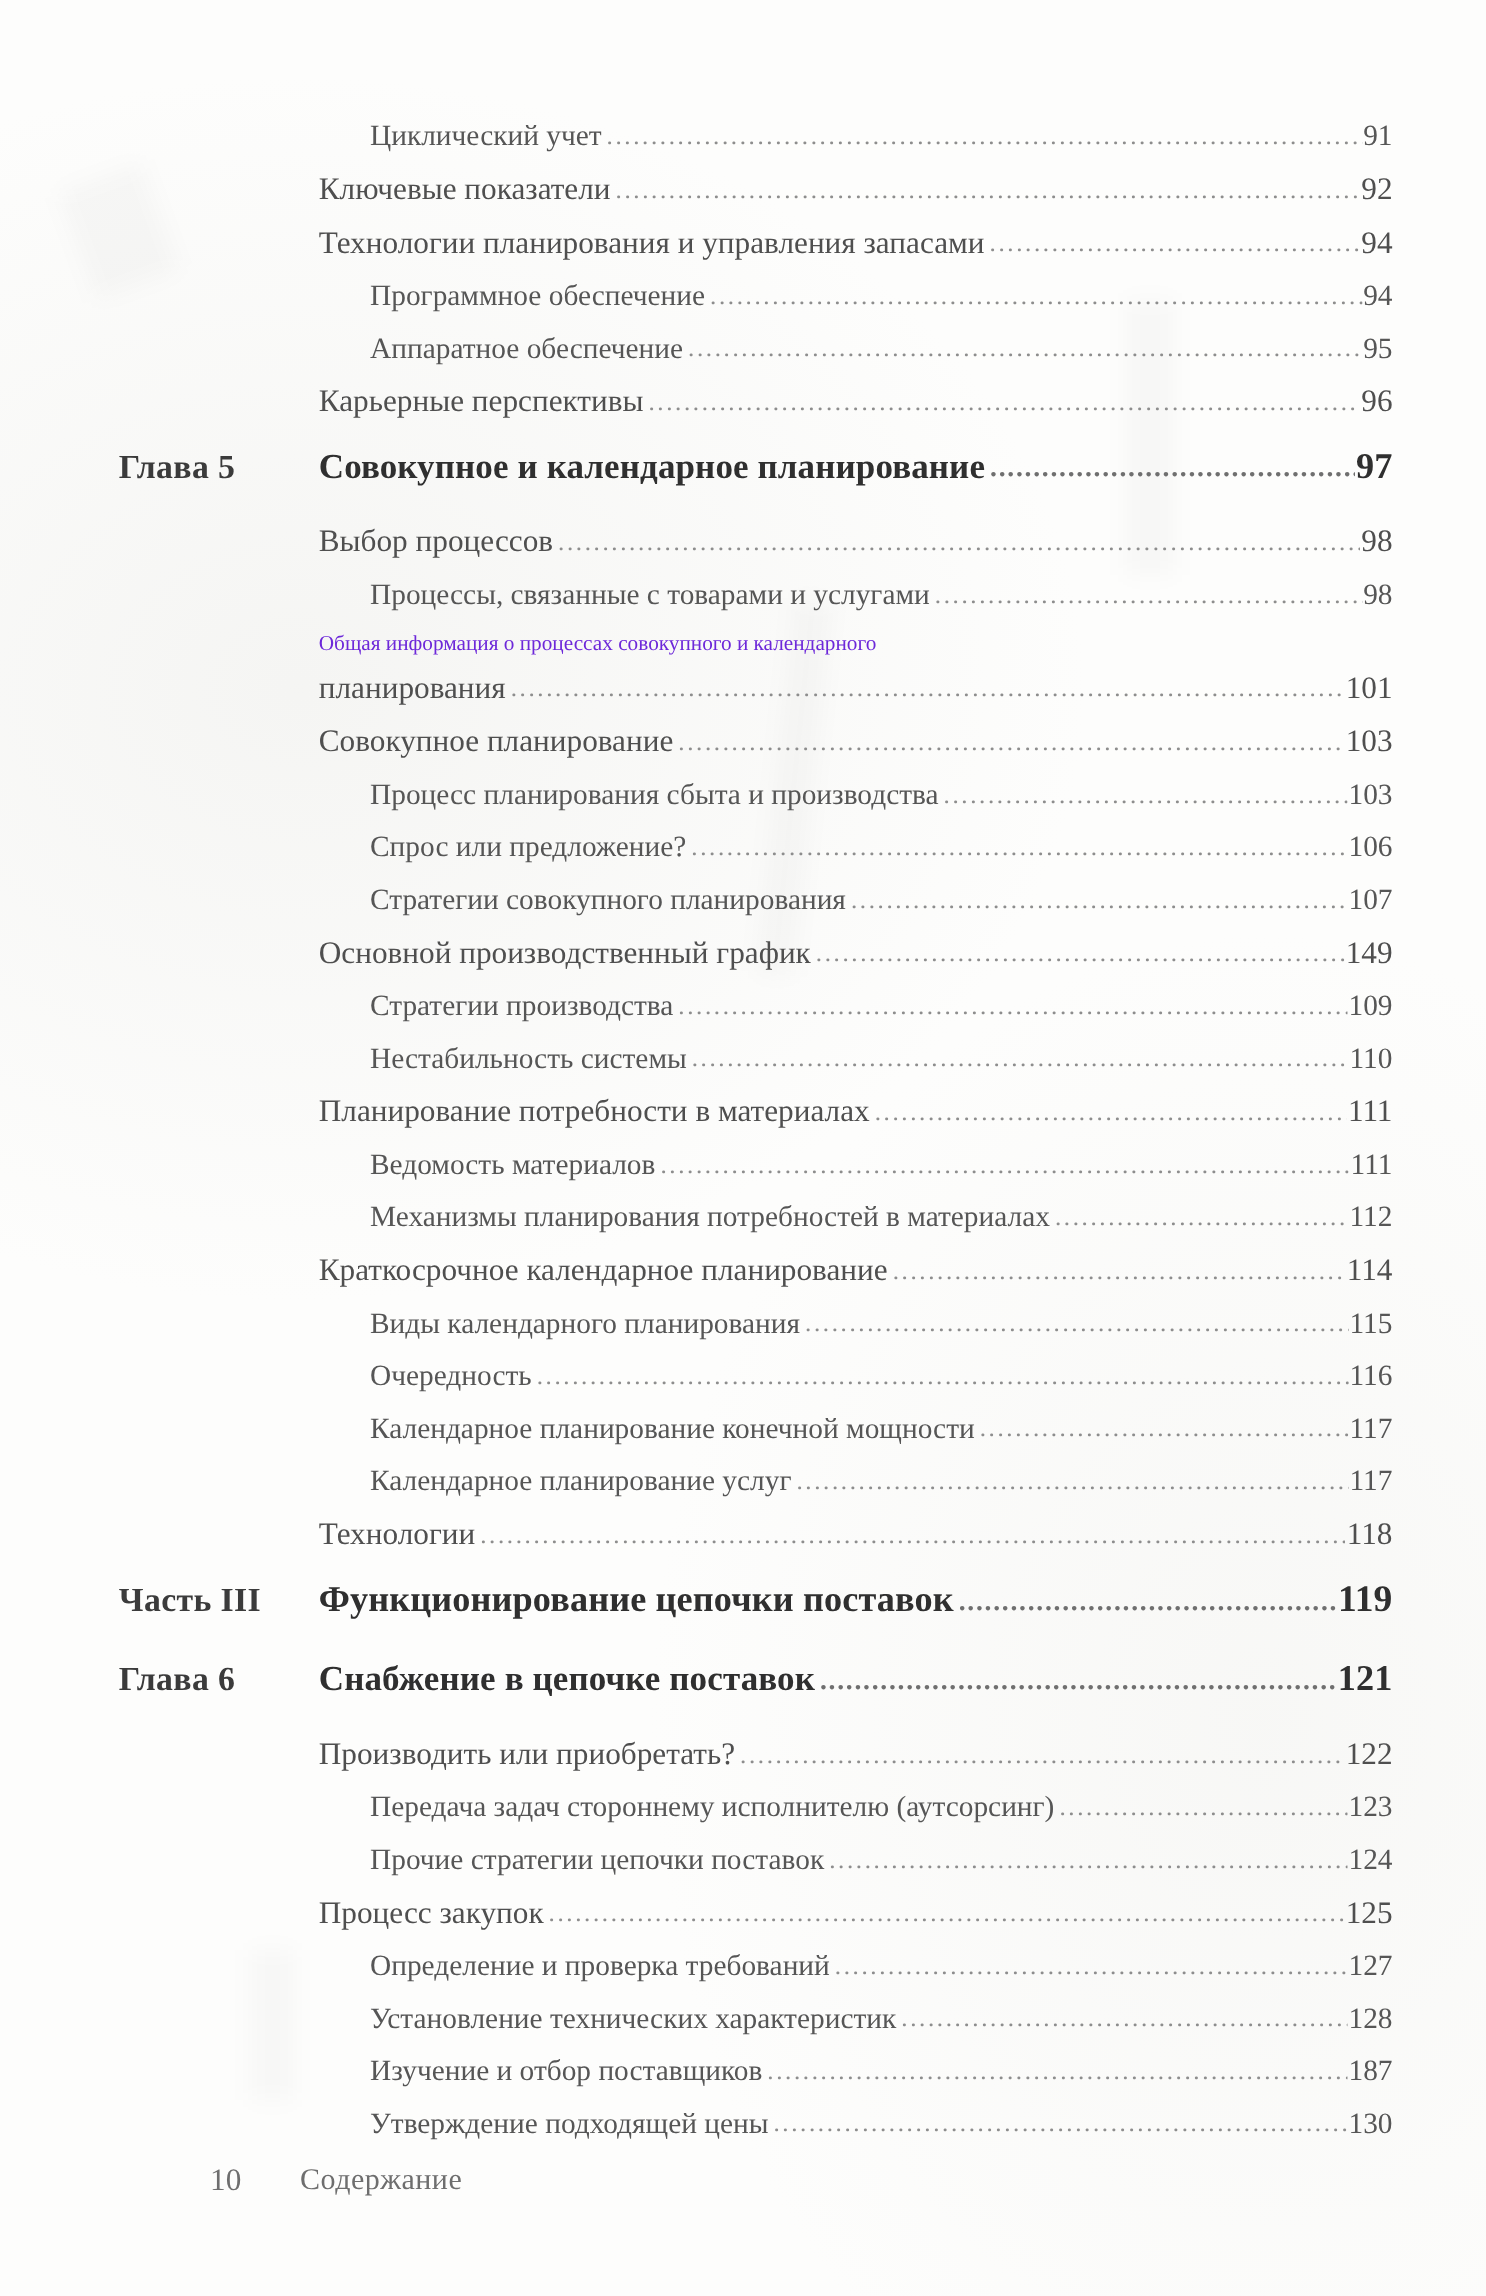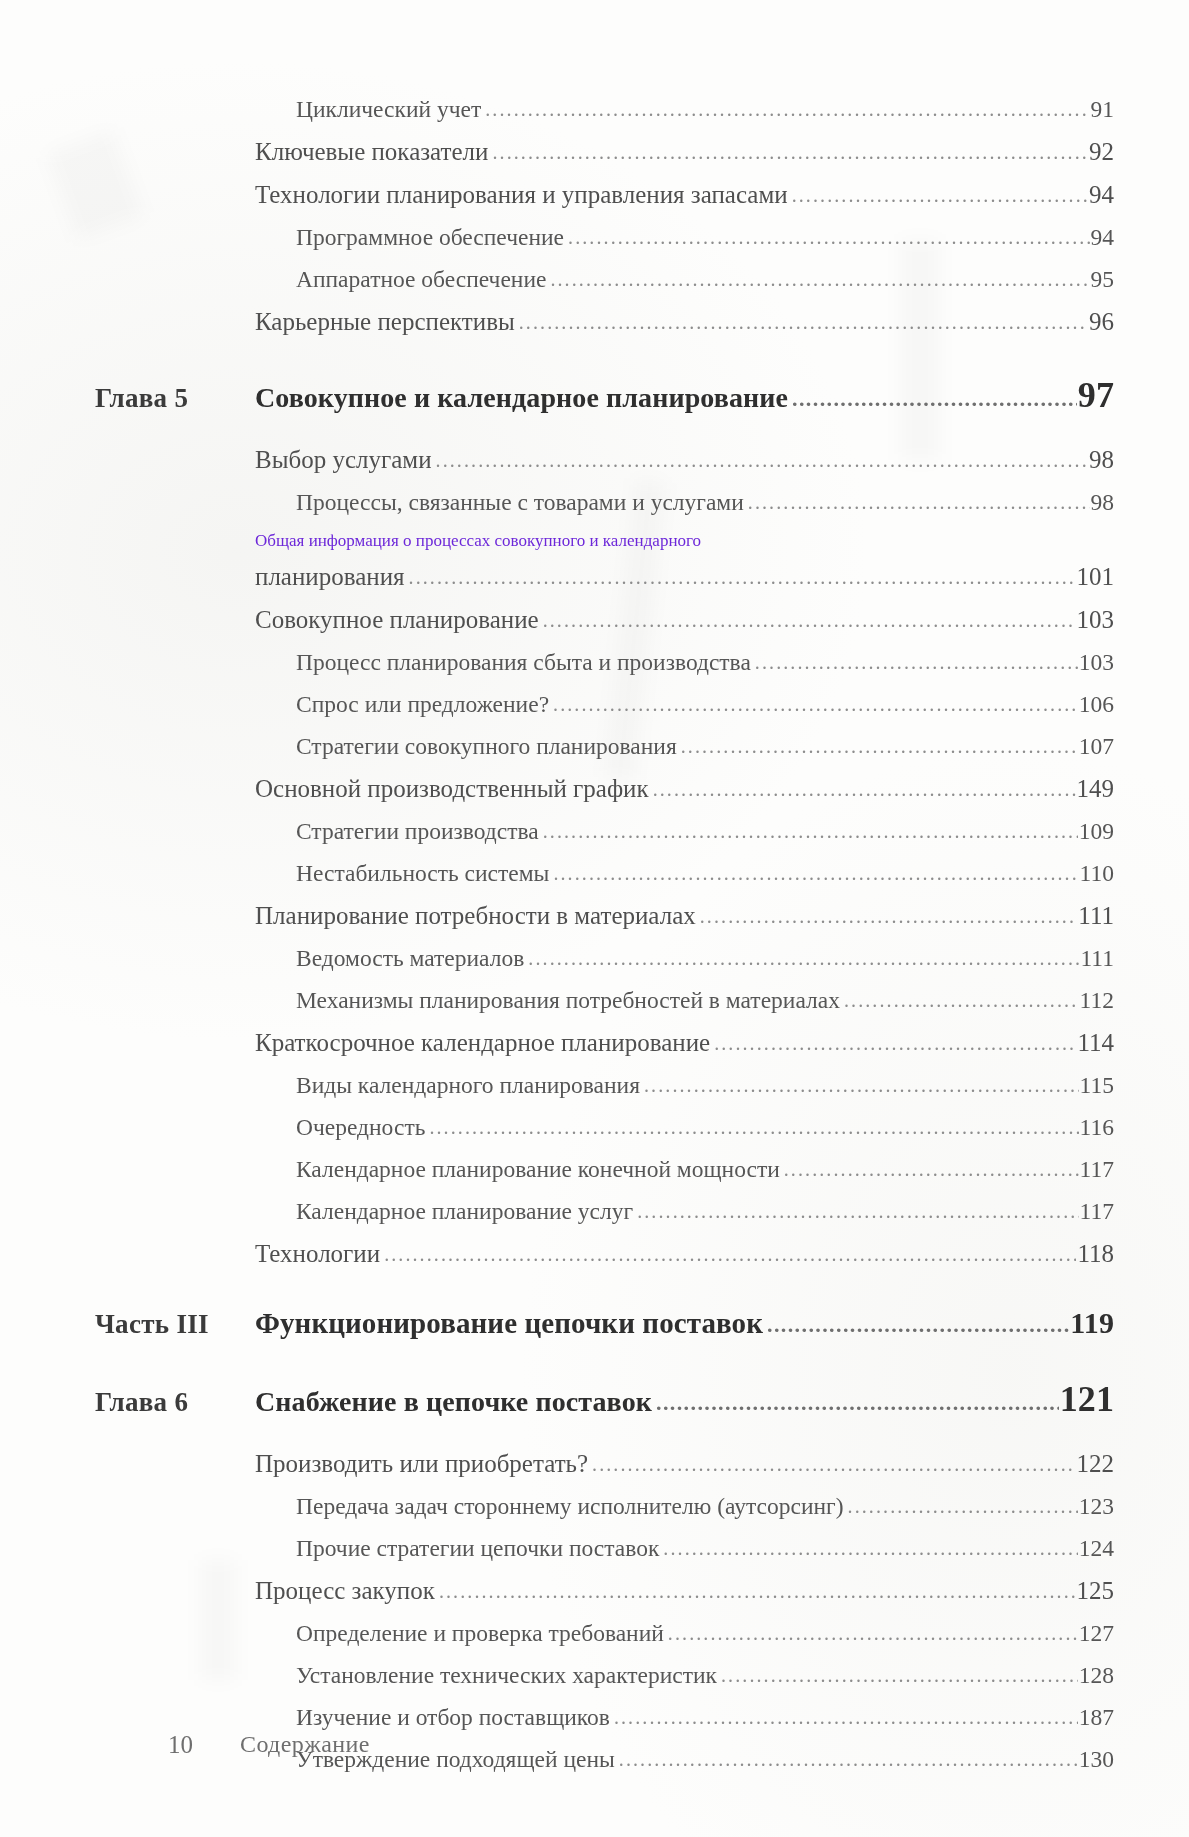--- a/index.html
+++ b/index.html
@@ -108,21 +108,21 @@
   }
   .lvl2 .entry-col {
     font-size: 23.5px;
     color: #565656;
     padding-left: 41px;
   }
   .lvl2 .pageno { font-size: 23.5px; }
 
   
   .head {
-    margin-top: 38px;
+    margin-top: 21px;
     margin-bottom: 30px;
     align-items: baseline;
   }
   .head .label-col {
     font-size: 27px;
     font-weight: 700;
     color: #3b3b3b;
     letter-spacing: 0.3px;
   }
   .head .entry-col {
@@ -131,21 +131,21 @@
     color: #2f2f2f;
     letter-spacing: 0.1px;
   }
   .head .leader {
     color: #6f6f6f;
     letter-spacing: 1.4px;
     font-size: 22px;
     font-weight: 700;
   }
   .head .pageno {
-    font-size: 36px;
+    font-size: 29px;
     font-weight: 700;
   }
   .head.part .entry-col { font-size: 29px; }
   .head.part .pageno { font-size: 30px; }
 
   
   .wrap-first {
     width: 1039px;
     margin: 0 auto 12px auto;
     box-sizing: border-box;
@@ -246,21 +246,21 @@
       <div class="label-col">Глава 5</div>
       <div class="entry-col">
         <span class="title">Совокупное и календарное планирование</span>
         <span class="leader">........................................................................................................................................................</span>
         <span class="pageno">97</span>
       </div>
     </div>
     <div class="row lvl1">
       <div class="label-col"></div>
       <div class="entry-col">
-        <span class="title">Выбор услугами</span>
+        <span class="title">Выбор процессов</span>
         <span class="leader">........................................................................................................................................................</span>
         <span class="pageno">98</span>
       </div>
     </div>
     <div class="row lvl2">
       <div class="label-col"></div>
       <div class="entry-col">
         <span class="title">Процессы, связанные с товарами и услугами</span>
         <span class="leader">........................................................................................................................................................</span>
         <span class="pageno">98</span>

